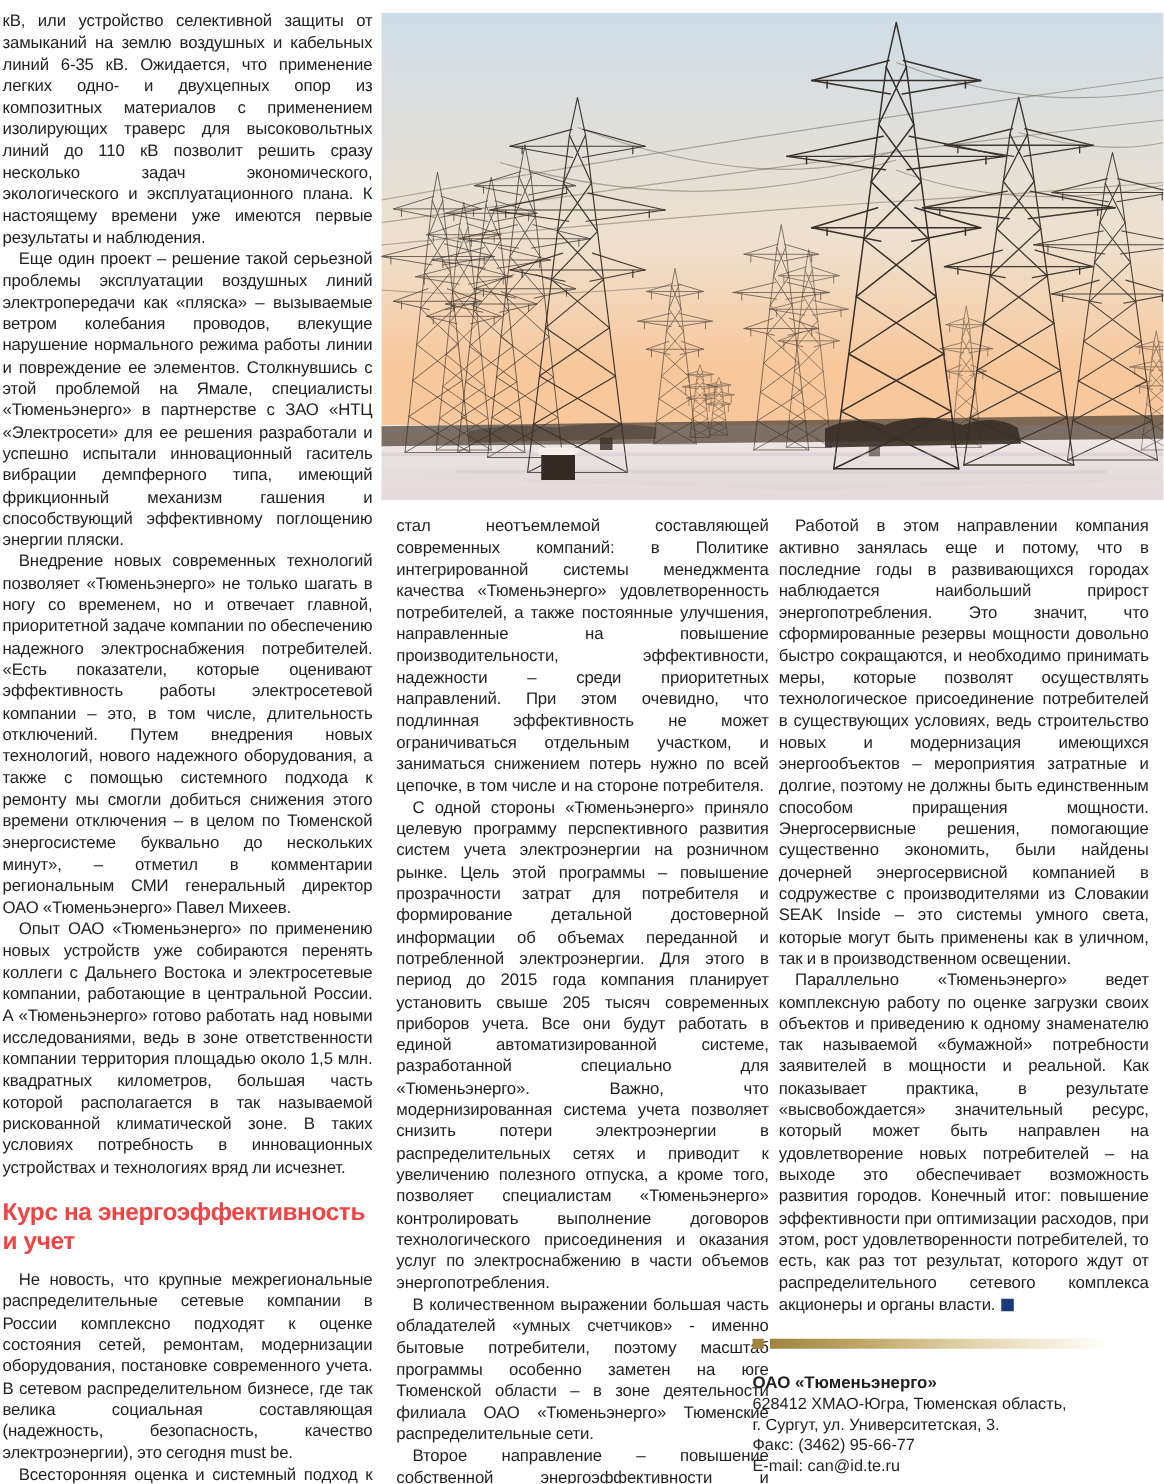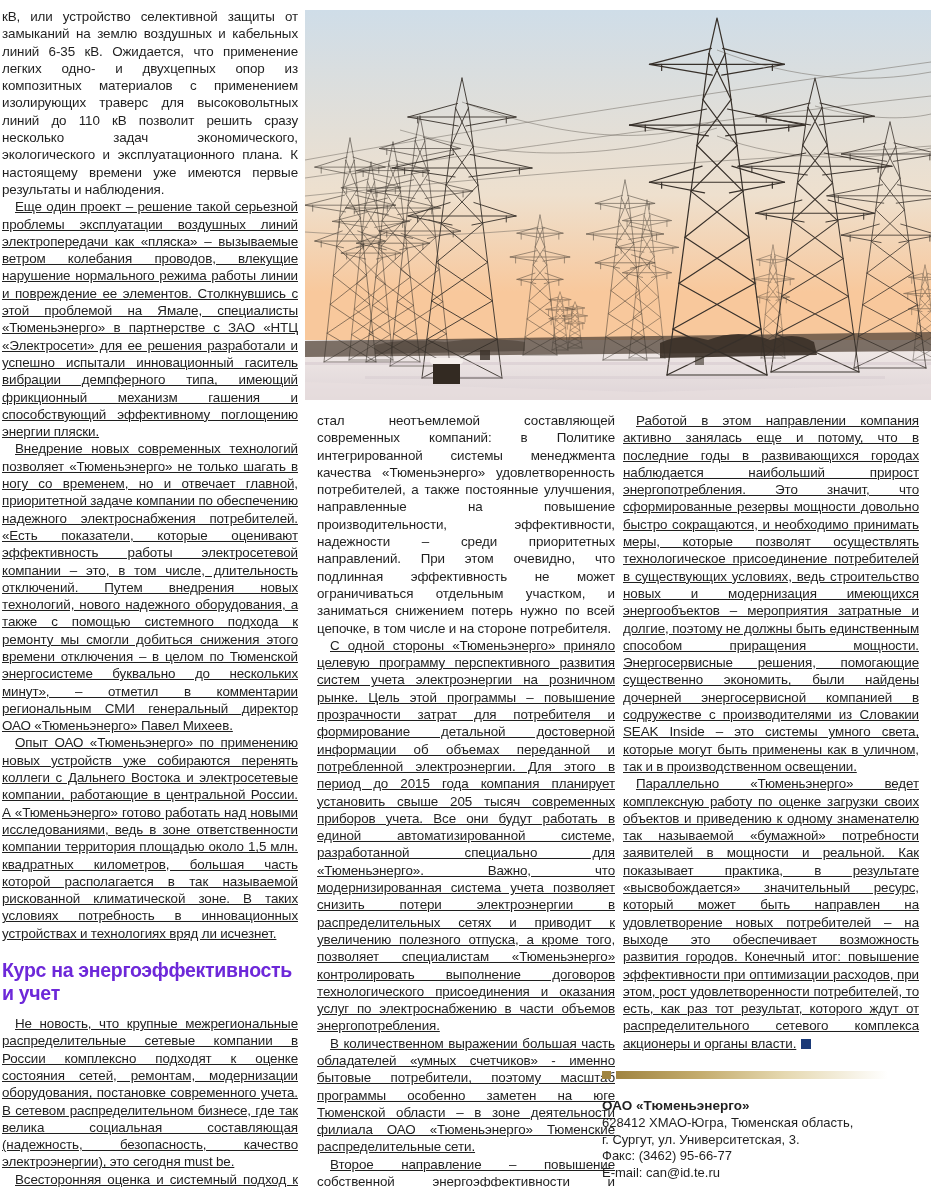--- a/index.html
+++ b/index.html
@@ -8,21 +8,21 @@
     font-family:"Liberation Sans","DejaVu Sans",sans-serif;color:#1f1f1f;
   }
   .col{position:absolute;}
   .col-left{left:2px;top:8px;width:296px;}
   .col-mid{left:317px;top:412px;width:298px;}
   .col-right{left:623px;top:412px;width:296px;}
   p.body{
     margin:0;font-size:13.4px;line-height:17.3px;text-align:justify;
     letter-spacing:-0.1px;word-spacing:-0.2px;
   }
-  p.ind{text-indent:13px;text-decoration:underline;}
+  p.ind{text-indent:13px;}
   h2.heading{
     margin:17px 0 11px 0;font-size:19.5px;line-height:22.5px;font-weight:bold;
     letter-spacing:-0.3px;
   }
   .photo{
     position:absolute;left:305px;top:10px;width:626px;height:390px;overflow:hidden;
   }
   .endsq{display:inline-block;width:10px;height:10px;margin-left:5px;vertical-align:-1px;}
   .contact{position:absolute;left:602px;top:1071px;width:318px;}
   .bar-row{display:flex;align-items:center;gap:5px;height:8px;margin-bottom:11px;}
@@ -454,21 +454,21 @@
           <rect x="390" y="346" width="9" height="9" fill="#3c332a" opacity="0.6"></rect>
         </g>
     </svg>
   </div>
 
   <div class="col col-left">
     <p class="body">кВ, или устройство селективной защиты от замыканий на землю воздушных и кабельных линий 6-35 кВ. Ожидается, что применение легких одно- и двухцепных опор из композитных материалов с применением изолирующих траверс для высоковольтных линий до 110 кВ позволит решить сразу несколько задач экономического, экологического и эксплуатационного плана. К настоящему времени уже имеются первые результаты и наблюдения.</p>
     <p class="body ind">Еще один проект – решение такой серьезной проблемы эксплуатации воздушных линий электропередачи как «пляска» – вызываемые ветром колебания проводов, влекущие нарушение нормального режима работы линии и повреждение ее элементов. Столкнувшись с этой проблемой на Ямале, специалисты «Тюменьэнерго» в партнерстве с ЗАО «НТЦ «Электросети» для ее решения разработали и успешно испытали инновационный гаситель вибрации демпферного типа, имеющий фрикционный механизм гашения и способствующий эффективному поглощению энергии пляски.</p>
     <p class="body ind">Внедрение новых современных технологий позволяет «Тюменьэнерго» не только шагать в ногу со временем, но и отвечает главной, приоритетной задаче компании по обеспечению надежного электроснабжения потребителей. «Есть показатели, которые оценивают эффективность работы электросетевой компании – это, в том числе, длительность отключений. Путем внедрения новых технологий, нового надежного оборудования, а также с помощью системного подхода к ремонту мы смогли добиться снижения этого времени отключения – в целом по Тюменской энергосистеме буквально до нескольких минут», – отметил в комментарии региональным СМИ генеральный директор ОАО «Тюменьэнерго» Павел Михеев.</p>
     <p class="body ind">Опыт ОАО «Тюменьэнерго» по применению новых устройств уже собираются перенять коллеги с Дальнего Востока и электросетевые компании, работающие в центральной России. А «Тюменьэнерго» готово работать над новыми исследованиями, ведь в зоне ответственности компании территория площадью около 1,5 млн. квадратных километров, большая часть которой располагается в так называемой рискованной климатической зоне. В таких условиях потребность в инновационных устройствах и технологиях вряд ли исчезнет.</p>
-    <h2 class="heading" style="color: #6d28d9;">Курс на энергоэффективность и учет</h2>
+    <h2 class="heading" style="color: #ef4444;">Курс на энергоэффективность и учет</h2>
     <p class="body ind">Не новость, что крупные межрегиональные распределительные сетевые компании в России комплексно подходят к оценке состояния сетей, ремонтам, модернизации оборудования, постановке современного учета. В сетевом распределительном бизнесе, где так велика социальная составляющая (надежность, безопасность, качество электроэнергии), это сегодня must be.</p>
     <p class="body ind">Всесторонняя оценка и системный подход к обеспечению качества услуг в наши дни</p>
   </div>
 
   <div class="col col-mid">
     <p class="body">стал неотъемлемой составляющей современных компаний: в Политике интегрированной системы менеджмента качества «Тюменьэнерго» удовлетворенность потребителей, а также постоянные улучшения, направленные на повышение производительности, эффективности, надежности – среди приоритетных направлений. При этом очевидно, что подлинная эффективность не может ограничиваться отдельным участком, и заниматься снижением потерь нужно по всей цепочке, в том числе и на стороне потребителя.</p>
     <p class="body ind">С одной стороны «Тюменьэнерго» приняло целевую программу перспективного развития систем учета электроэнергии на розничном рынке. Цель этой программы – повышение прозрачности затрат для потребителя и формирование детальной достоверной информации об объемах переданной и потребленной электроэнергии. Для этого в период до 2015 года компания планирует установить свыше 205 тысяч современных приборов учета. Все они будут работать в единой автоматизированной системе, разработанной специально для «Тюменьэнерго». Важно, что модернизированная система учета позволяет снизить потери электроэнергии в распределительных сетях и приводит к увеличению полезного отпуска, а кроме того, позволяет специалистам «Тюменьэнерго» контролировать выполнение договоров технологического присоединения и оказания услуг по электроснабжению в части объемов энергопотребления.</p>
     <p class="body ind">В количественном выражении большая часть обладателей «умных счетчиков» - именно бытовые потребители, поэтому масштаб программы особенно заметен на юге Тюменской области – в зоне деятельности филиала ОАО «Тюменьэнерго» Тюменские распределительные сети.</p>
     <p class="body ind">Второе направление – повышение собственной энергоэффективности и внедрение у потребителей энергосберегающих технологий, за счет которых они могли бы снижать потребляемую мощность.</p>
   </div>

